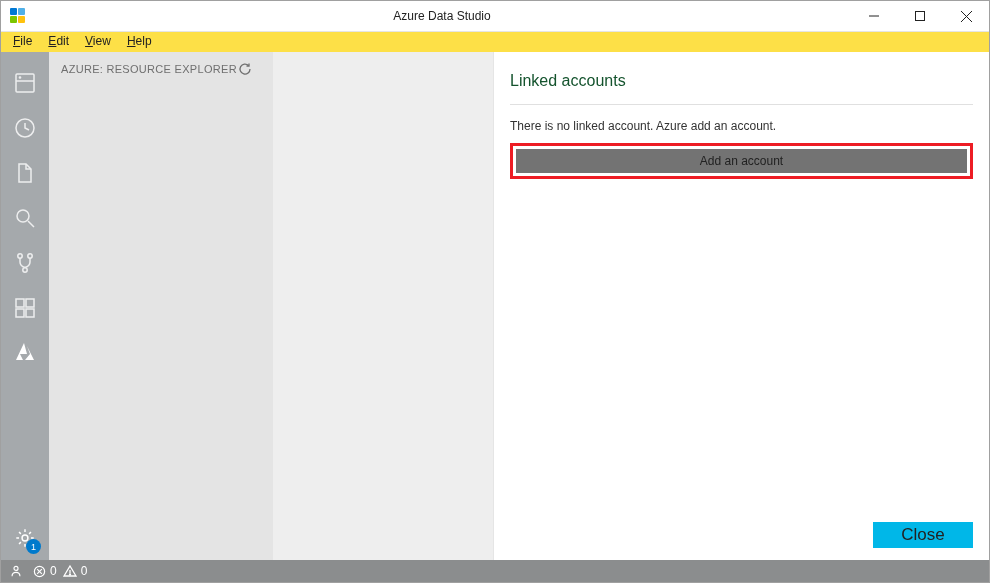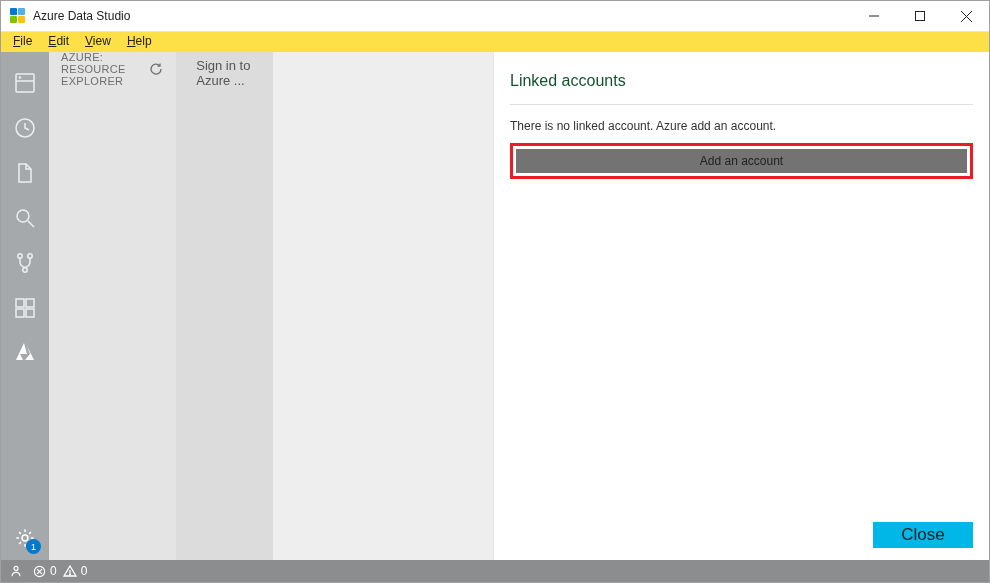--- a/index.html
+++ b/index.html
@@ -1,20 +1,20 @@
 <!DOCTYPE html>
 <html><head>
 <meta charset="utf-8">
 <style>
   * { box-sizing: border-box; margin: 0; padding: 0; }
   html, body { width: 990px; height: 583px; font-family: "Segoe UI", Tahoma, sans-serif; overflow: hidden; background: #fff; }
   .window { width: 990px; height: 583px; display: flex; flex-direction: column; border: 1px solid #a0a0a0; }
 
   
-  .titlebar { height: 30px; display: flex; align-items: center; padding: 0 0 0 6px; background: #fff; }
+  .titlebar { height: 30px; display: flex; align-items: center; padding: 0 0 0 6px; background: #fff; text-align: center; }
   .titlebar .logo { width: 18px; height: 18px; margin: 0 6px 0 2px; flex: 0 0 auto; }
   .titlebar .title { font-size: 12px; color: #222; flex: 1; }
   .win-controls { display: flex; height: 100%; }
   .win-btn { width: 46px; height: 100%; display: flex; align-items: center; justify-content: center; font-size: 14px; font-family: "Segoe UI Symbol", sans-serif; cursor: default; }
   .win-btn svg { stroke: #222; }
 
   
   .menubar { height: 21px; display: flex; padding: 0 4px; background: #fde047; border-top: 1px solid #e5e5e5; }
   .menu-item { padding: 2px 8px; font-size: 12px; color: #222; }
   .menu-item .ul { text-decoration: underline; }
@@ -161,21 +161,20 @@
     <div class="sidepanel">
       <div class="sidepanel-header">
         <span>AZURE: RESOURCE EXPLORER</span>
         <span class="refresh-ic">
           <svg width="16" height="16" viewBox="0 0 16 16" fill="none" stroke="#6f6f6f" stroke-width="1.3">
             <path d="M13 8 A5 5 0 1 1 11.5 4.5"></path>
             <polyline points="12 2.5 12 5 9.5 5"></polyline>
           </svg>
         </span>
       </div>
-      <div class="sidepanel-item">Sign in to Azure ...</div>
     </div>
 
     <div class="editorarea"></div>
 
     <div class="rightpanel">
       <div class="rp-title">Linked accounts</div>
       <div class="rp-msg">There is no linked account. Azure add an account.</div>
       <div class="highlight-wrap">
         <button class="add-btn">Add an account</button>
       </div>

